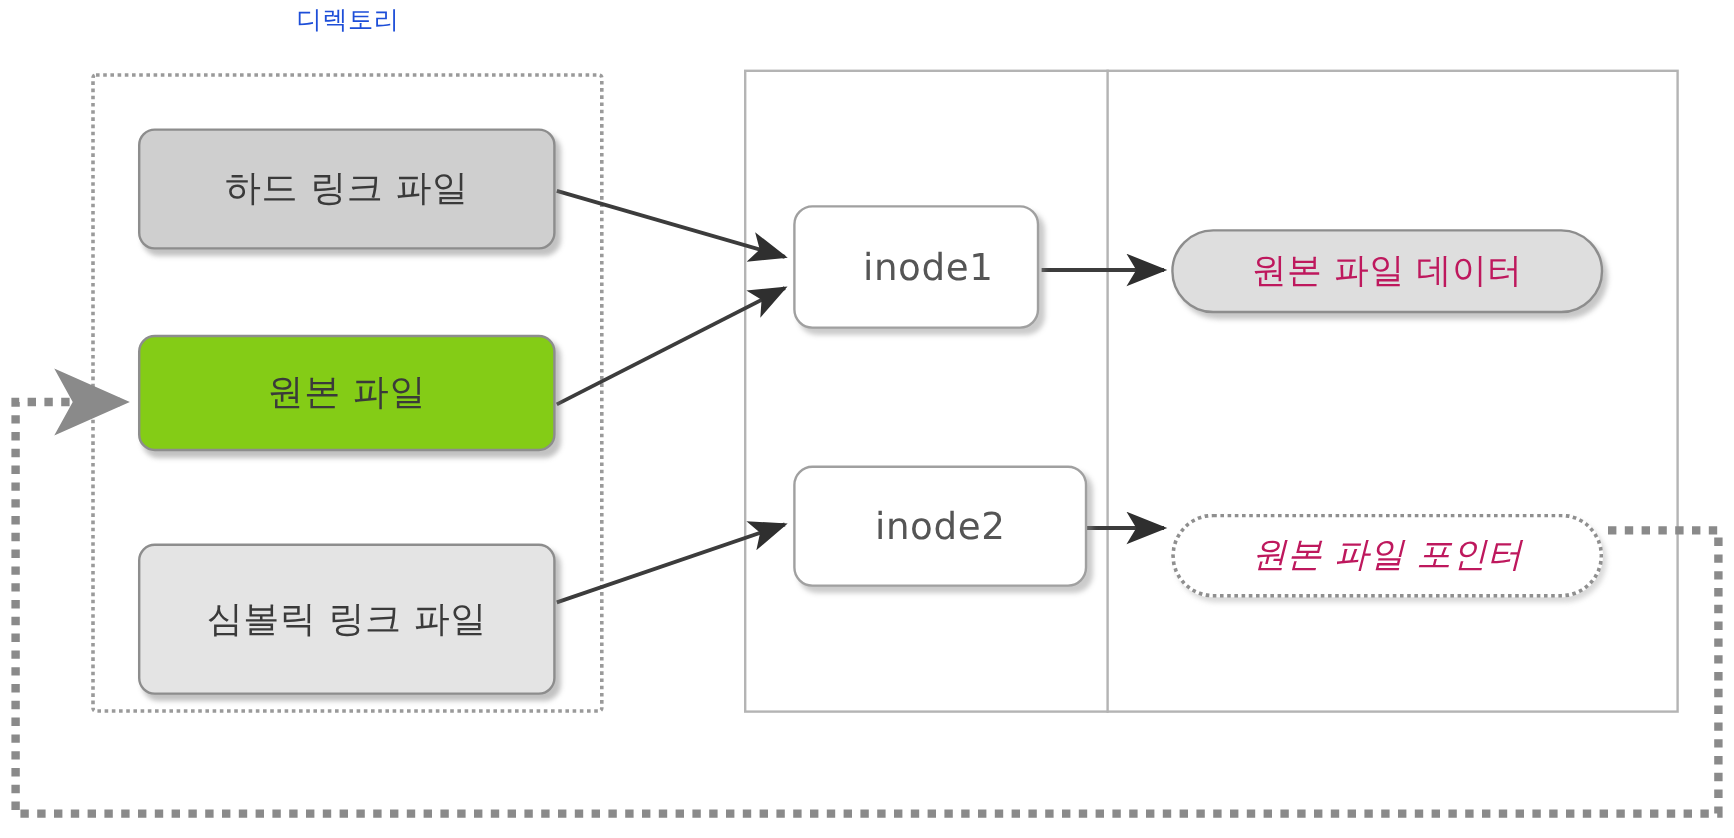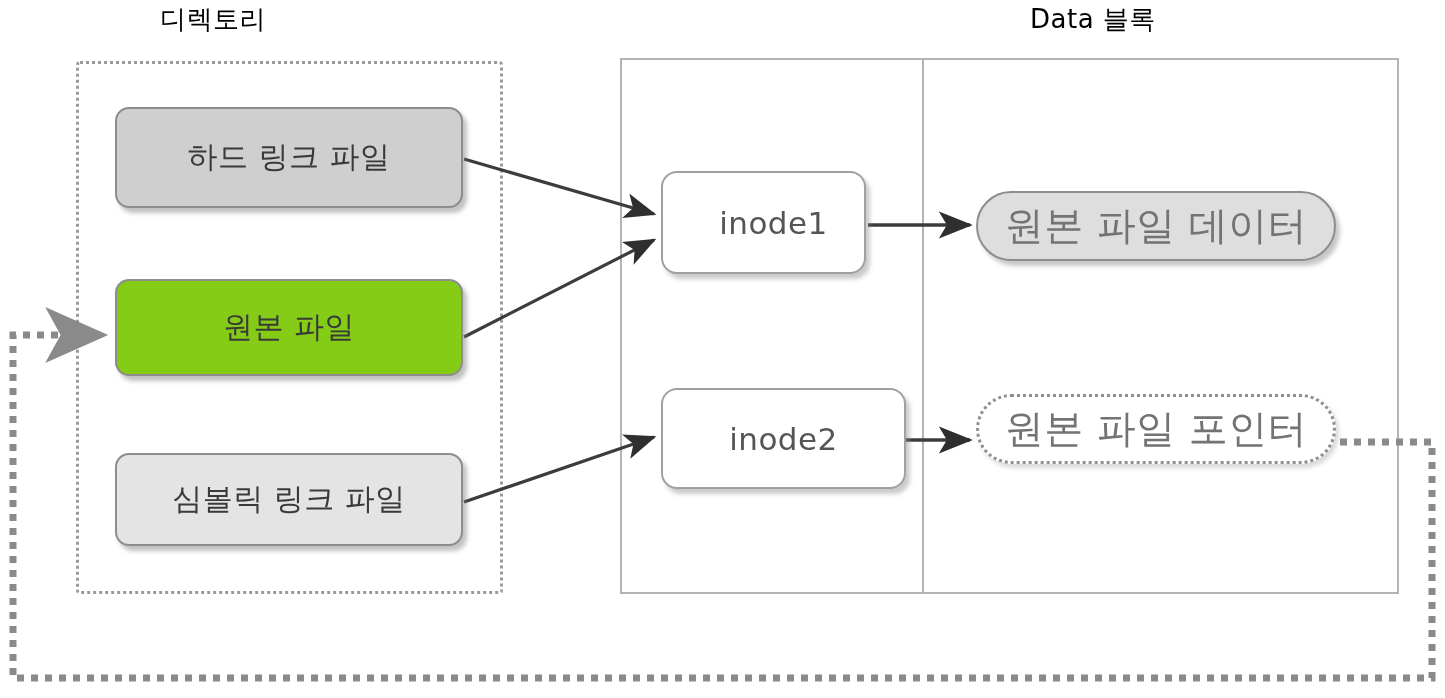--- a/index.html
+++ b/index.html
@@ -21,24 +21,25 @@
     position: absolute;
     left: 0;
     top: 0;
     width: 1445px;
     height: 698px;
   }
 
   
   .col-heading {
     position: absolute;
-    font-size: 26px;
-    color: #000000;
+    font-size: 21px;
+    color: #1d4ed8;
     letter-spacing: 0.5px;
     white-space: nowrap;
+    text-align: center;
     font-weight: 400;
   }
   #heading-directory { left: 160px; top: 2px; width: 260px; }
   #heading-inode     { left: 640px; top: 2px; width: 260px; }
   #heading-data      { left: 1030px; top: 2px; width: 260px; }
 
   
   #directory-region {
     position: absolute;
     left: 76px;
@@ -88,21 +89,21 @@
   }
   #node-hard-link {
     left: 115px; top: 107px; width: 348px; height: 101px;
     background: #cfcfcf;
   }
   #node-original-file {
     left: 115px; top: 279px; width: 348px; height: 97px;
     background: #84cc16;
   }
   #node-symbolic-link {
-    left: 115px; top: 453px; width: 348px; height: 93px;
+    left: 115px; top: 453px; width: 348px; height: 126px;
     background: #e4e4e4;
   }
 
   
   .inode-node {
     position: absolute;
     box-sizing: border-box;
     border: 2px solid #a0a0a0;
     border-radius: 16px;
     background: #ffffff;
@@ -119,45 +120,45 @@
   #node-inode2 { left: 661px; top: 388px; width: 245px; height: 101px; }
 
   
   .data-pill {
     position: absolute;
     box-sizing: border-box;
     border-radius: 999px;
     display: flex;
     align-items: center;
     justify-content: center;
-    font-size: 39px;
-    color: #737373;
+    font-size: 29px;
+    color: #be185d;
     letter-spacing: 0.5px;
     white-space: nowrap;
   }
   #node-file-data {
     left: 976px; top: 191px; width: 360px; height: 70px;
     background: #dedede;
     border: 2px solid #8d8d8d;
     box-shadow: 4px 5px 4px rgba(130,130,130,0.45);
   }
   #node-file-pointer {
-    left: 976px; top: 394px; width: 360px; height: 70px;
+    left: 976px; top: 428px; width: 360px; height: 70px;
     background: #ffffff;
     border: 3px dotted #8f8f8f;
     box-shadow: 3px 4px 4px rgba(150,150,150,0.35);
+    font-style: italic;
   }
 </style>
 </head>
 <body>
 
 <div id="stage">
 
   <div class="col-heading" id="heading-directory">디렉토리</div>
-  <div class="col-heading" id="heading-data">Data 블록</div>
 
   <div id="directory-region"></div>
   <div id="blocks-region"></div>
   <div id="blocks-divider"></div>
 
   <svg id="svg-layer" viewBox="0 0 1445 698">
     <defs>
       <marker id="arrow-solid" markerWidth="11" markerHeight="11" refX="9.2" refY="4" orient="auto" markerUnits="strokeWidth">
         <path d="M0,0 L10,4 L0,8 L2.4,4 z" fill="#2f2f2f"></path>
       </marker>

